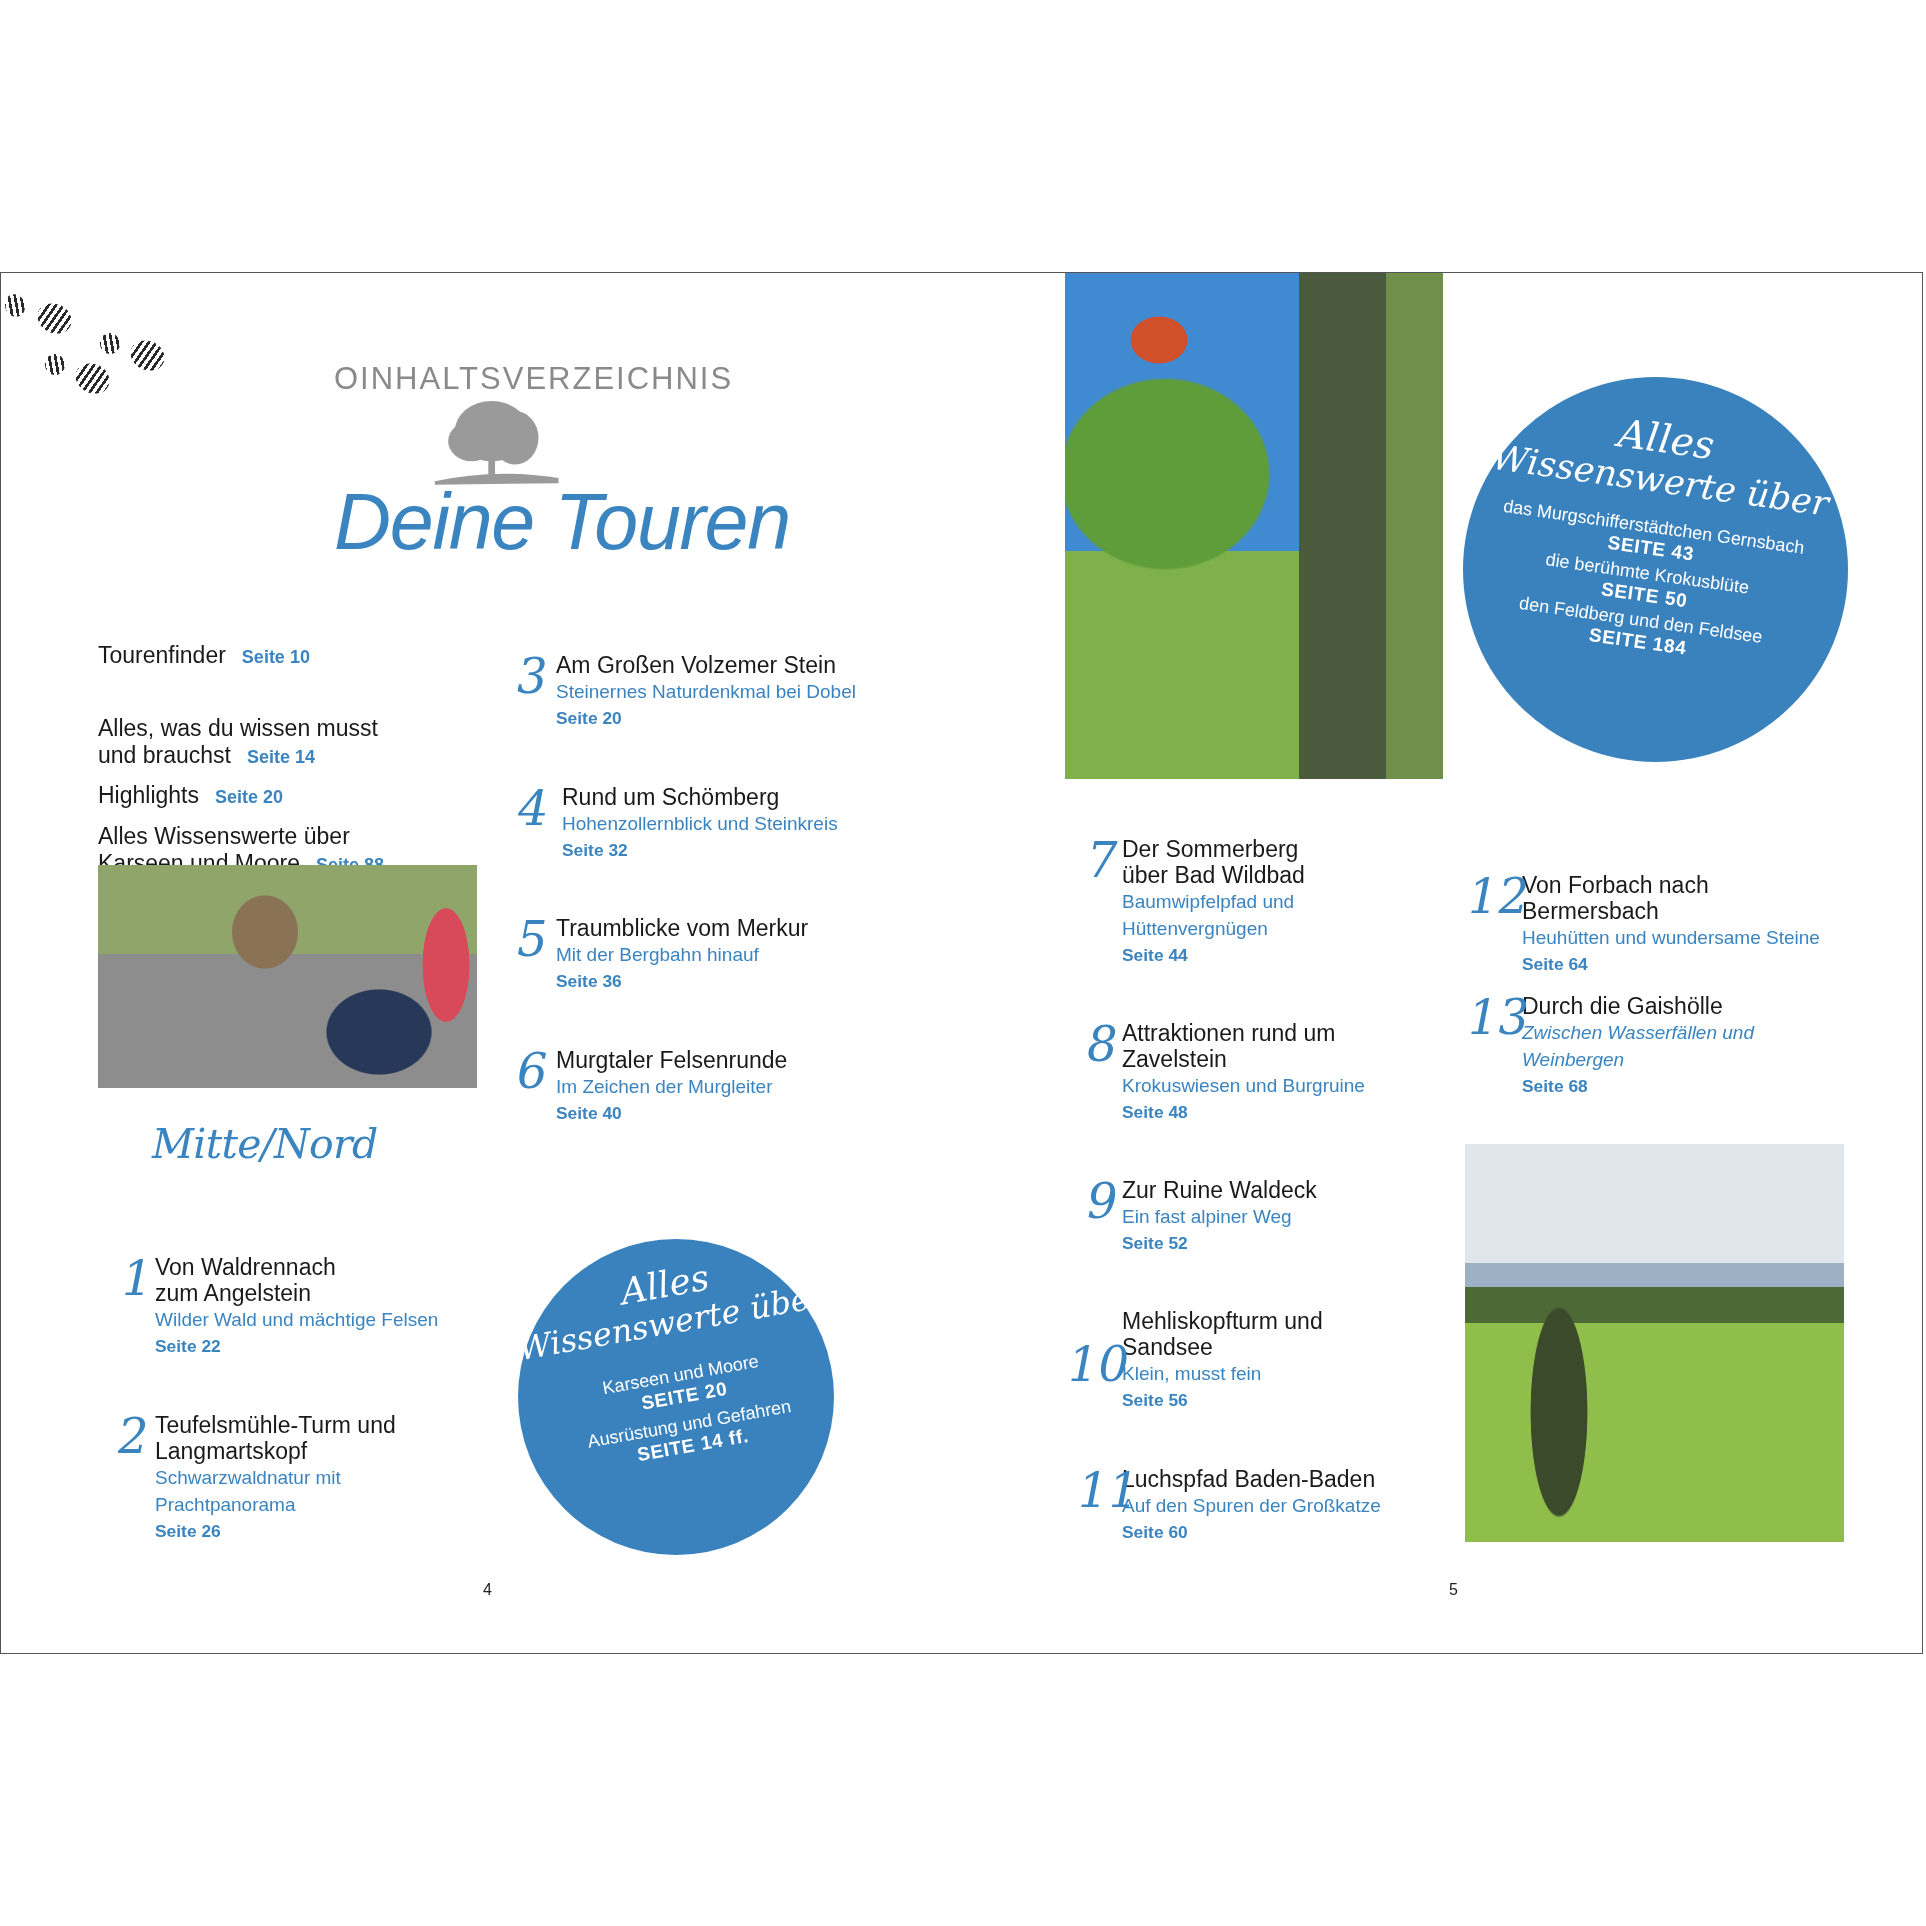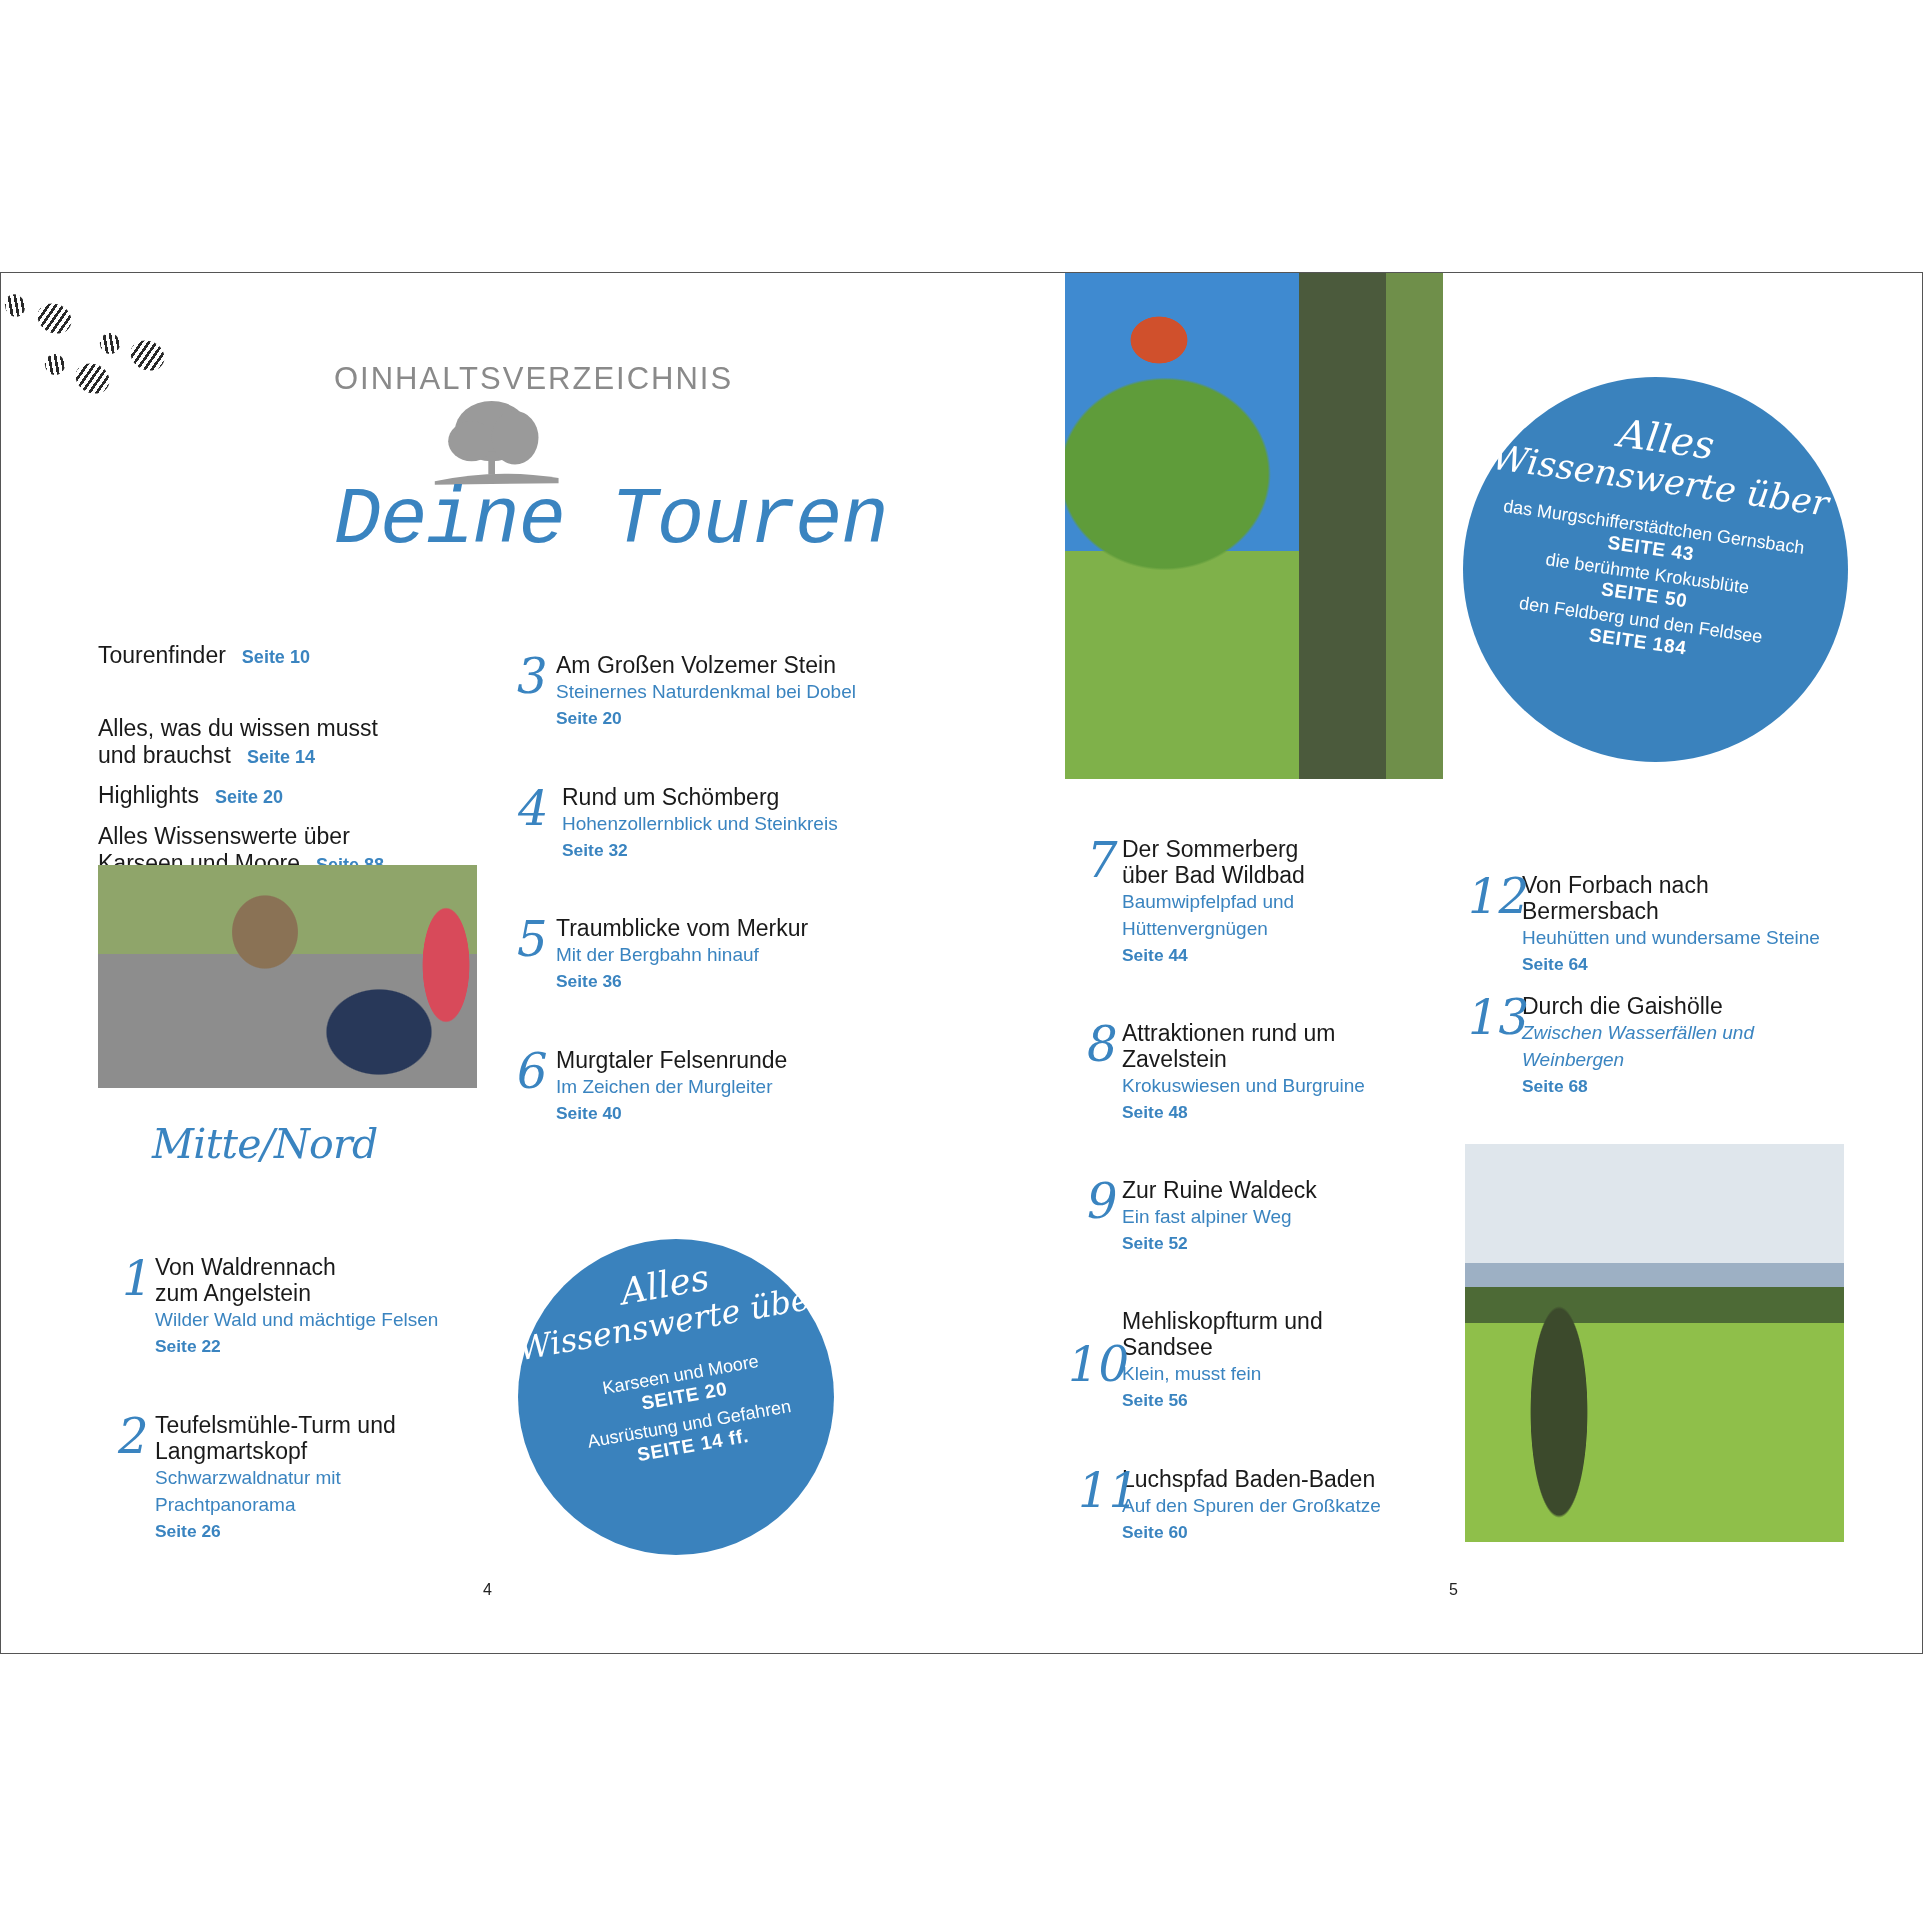--- a/index.html
+++ b/index.html
@@ -11,21 +11,21 @@
 
   
   .foot { position:absolute; border-radius:50%;
           background:repeating-linear-gradient(100deg,#111 0 2.7px,transparent 2.7px 6px);
           opacity:.9; }
 
   .kicker { left:334px; top:361px; width:314px; text-align:center; font-size:31px;
             letter-spacing:2px; color:#8a8a8a; font-family:"Liberation Sans Narrow","Liberation Sans",sans-serif; }
   .tree-ill { left:428px; top:391px; width:134px; height:97px; }
   .big-title { left:334px; top:482px; font-size:79px; line-height:1;
-               font-family:Liberation Mono, monospace; font-style:italic; color:#3a84c0; letter-spacing:-1.3px; }
+               font-family:Liberation Sans, sans-serif; font-style:italic; color:#3a84c0; letter-spacing:-1.3px; }
 
   .misc { left:98px; top:642px; width:375px; }
   .misc-item { font-size:23px; line-height:27px; margin-bottom:11.4px; color:#1a1a1a; }
   .misc-page { font-size:18px; font-weight:bold; color:#3a84c0; margin-left:16px; }
 
   .photo { position:absolute; overflow:hidden; }
   .photo-cat { left:98px; top:865px; width:379px; height:223px;
     background:
       radial-gradient(ellipse 54px 60px at 167px 67px, #8a7255 0 60%, transparent 62%),
       radial-gradient(ellipse 74px 60px at 281px 167px, #283859 0 70%, transparent 72%),

